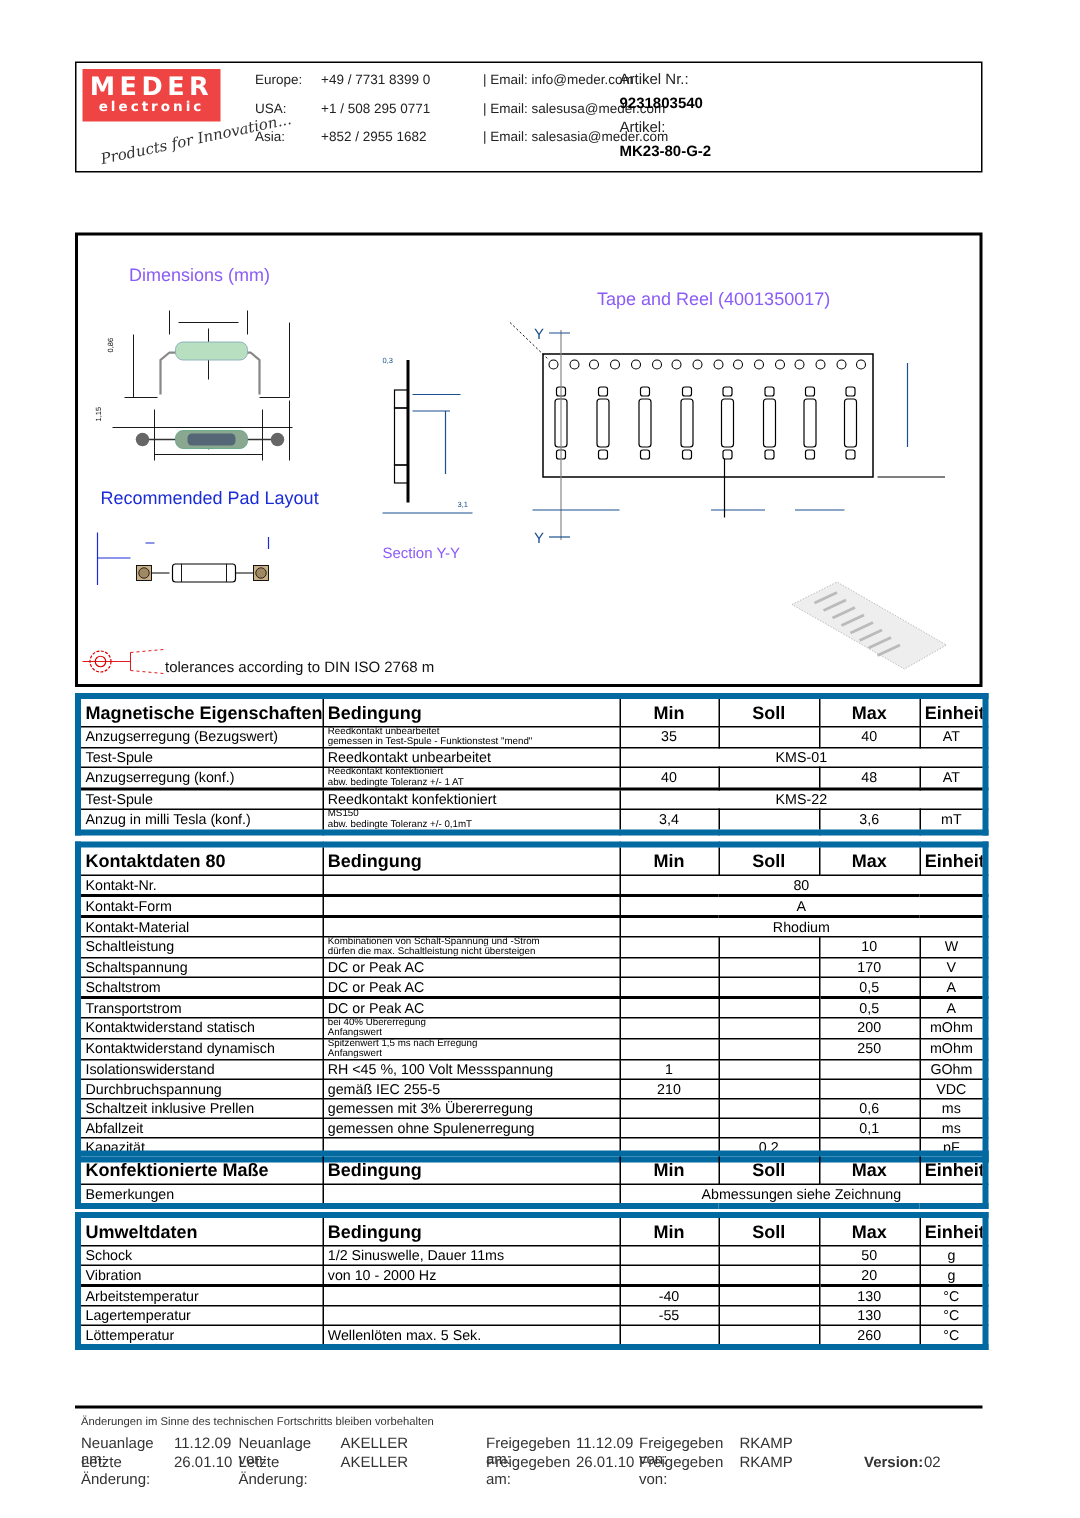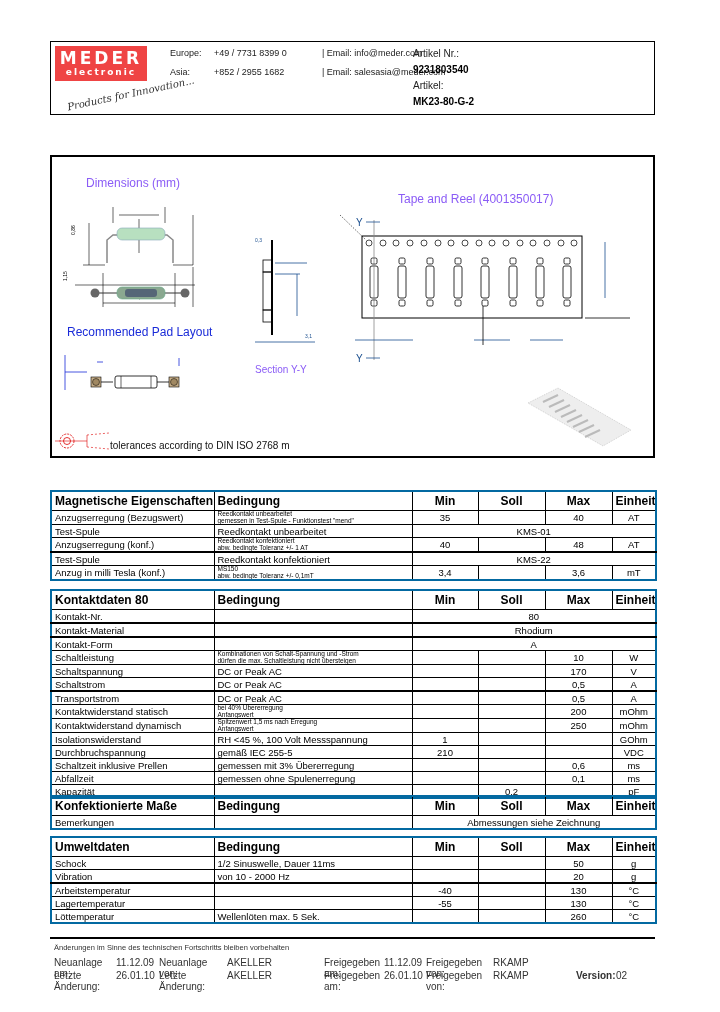--- a/index.html
+++ b/index.html
@@ -23,21 +23,21 @@
 
   
   .draw { left:50px; top:155px; width:605px; height:303px; border:2px solid #000; box-sizing:border-box; background:#fff; }
   .dtitle { color:#8b5cf6; font-size:12px; }
   .blue-title { color:#1a2bd8; font-size:12px; }
   .tol { left:110px; top:440px; font-size:10px; color:#111; }
 
   
   table.spec { position:absolute; left:50px; width:605px; border-collapse:collapse; font-size:9.5px; table-layout:fixed; }
   table.spec td, table.spec th { border:1px solid #000; padding:0 3px; height:12px; line-height:11px; white-space:nowrap; overflow:hidden; }
-  table.spec { border:2px solid #0369a1;margin-top:28px; }
+  table.spec { border:4px solid #0369a1; }
   table.spec th { font-size:12px; height:18px; font-weight:bold; text-align:center; }
   table.spec th.first, table.spec th.bed { text-align:left; }
   table.spec td.c { text-align:center; }
   table.spec td.small { font-size:6.5px; line-height:6.5px; }
   table.spec tr.thick td { border-top:2px solid #000; }
   col.w1 { width:163px; } col.w2 { width:198px; } col.w3 { width:66px; } col.w4 { width:67px; } col.w5 { width:67px; } col.w6 { width:44px; }
 
   
   .fline { left:50px; top:937px; width:605px; height:2px; background:#000; }
   .fnote { left:54px; top:943px; font-size:7.5px; color:#333; }
@@ -52,20 +52,25 @@
   <div class="l1">MEDER</div>
   <div class="l2">electronic</div>
 </div>
 <div class="abs slogan">Products for Innovation...</div>
 
 <div class="abs contact" style="left:170px; top:44px;">
   <div class="row">
     <span class="c-region">Europe:</span>
     <span class="c-phone">+49 / 7731 8399 0</span>
     <span class="c-mail">| Email: info@meder.com</span>
+  </div>
+  <div class="row">
+    <span class="c-region">USA:</span>
+    <span class="c-phone">+1 / 508 295 0771</span>
+    <span class="c-mail">| Email: salesusa@meder.com</span>
   </div>
   <div class="row">
     <span class="c-region">Asia:</span>
     <span class="c-phone">+852 / 2955 1682</span>
     <span class="c-mail">| Email: salesasia@meder.com</span>
   </div>
 </div>
 
 <div class="abs art">
   <div class="lbl">Artikel Nr.:</div>
@@ -312,28 +317,28 @@
     <th>Soll</th>
     <th>Max</th>
     <th>Einheit</th>
   </tr>
   <tr>
     <td>Kontakt-Nr.</td>
     <td></td>
     <td class="c" colspan="4">80</td>
   </tr>
   <tr class="thick">
+    <td>Kontakt-Form</td>
+    <td></td>
+    <td class="c" colspan="4">A</td>
+  </tr>
+  <tr class="thick">
     <td>Kontakt-Material</td>
     <td></td>
     <td class="c" colspan="4">Rhodium</td>
-  </tr>
-  <tr class="thick">
-    <td>Kontakt-Form</td>
-    <td></td>
-    <td class="c" colspan="4">A</td>
   </tr>
   <tr>
     <td>Schaltleistung</td>
     <td class="small">
           <div>Kombinationen von Schalt-Spannung und -Strom</div>
           <div>dürfen die max. Schaltleistung nicht übersteigen</div>
         </td>
     <td class="c"></td>
     <td class="c"></td>
     <td class="c">10</td>

